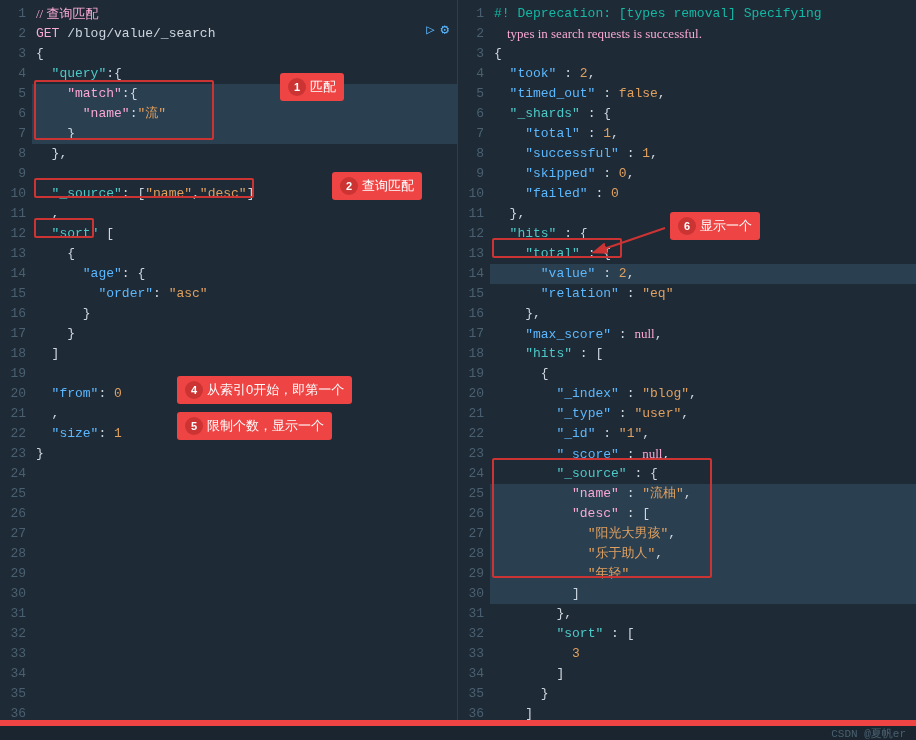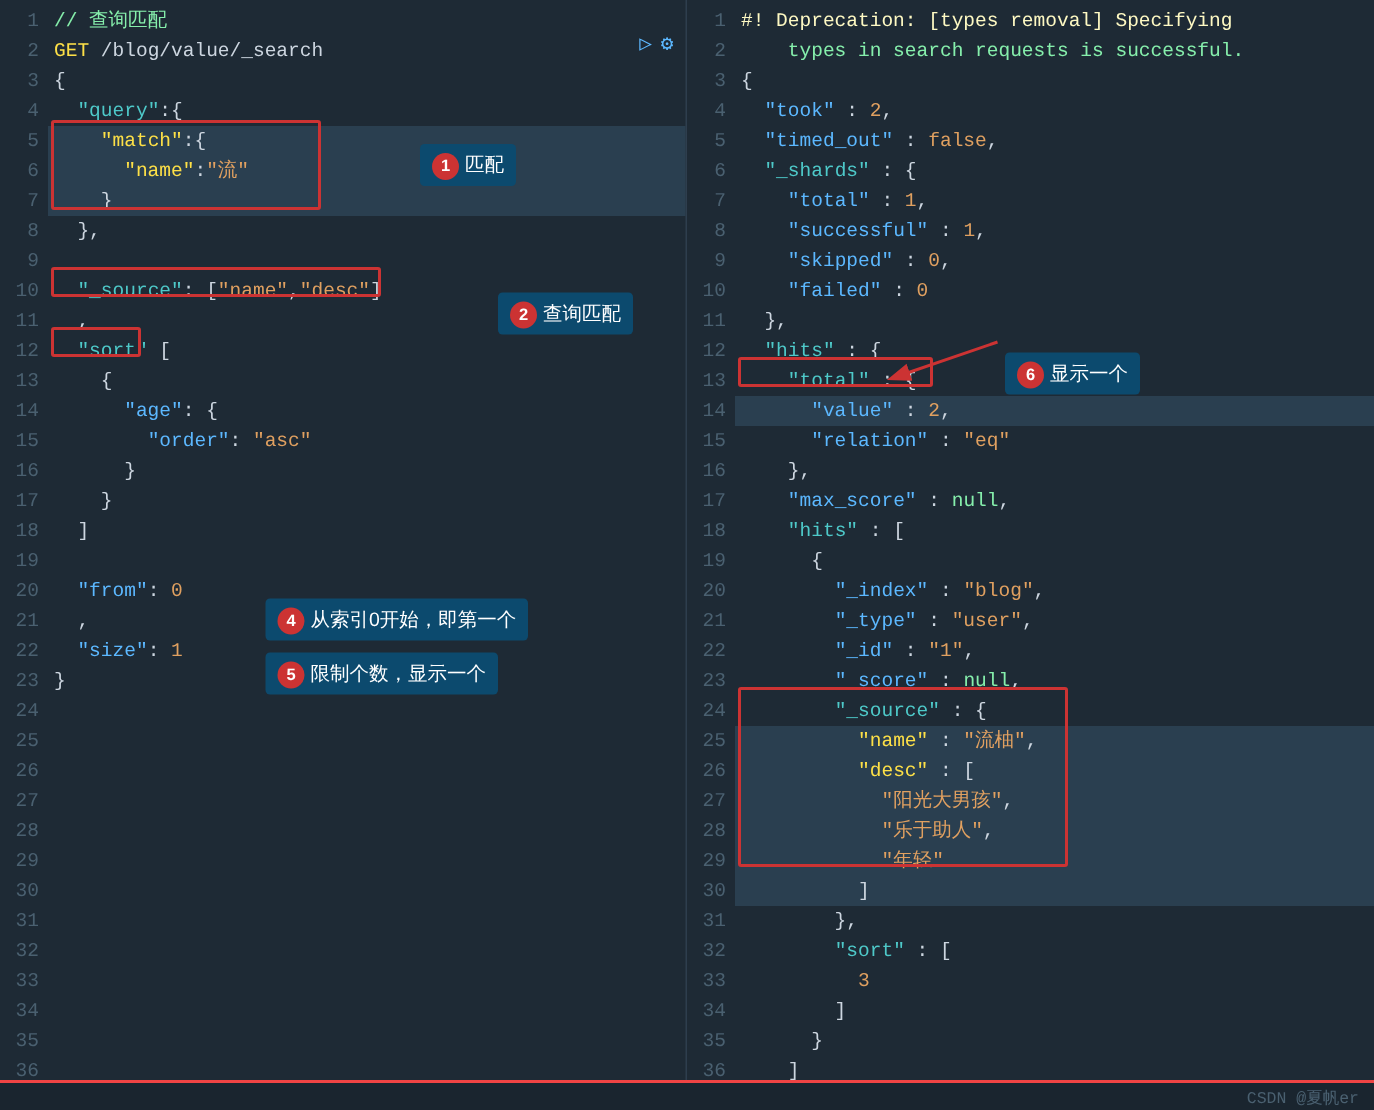--- a/index.html
+++ b/index.html
@@ -74,41 +74,40 @@
       position: relative;
     }
 
     .right-code-area {
       display: flex;
       flex: 1;
       overflow: hidden;
     }
 
     
-    .c-green { color: #fde047; }
+    .c-green { color: #f9a8d4; }
     .c-blue { color: #5cb8ff; }
     .c-teal { color: #4ec9c9; }
     .c-white { color: #cdd6e0; }
-    .c-gray { color: #86efac; }
+    .c-gray { color: #f9a8d4; font-family: Liberation Serif, serif; }
     .c-orange { color: #e0a060; }
-    .c-red { color: #fef9c3; }
+    .c-red { color: #14b8a6; }
 
     
     .annotation {
       position: absolute;
-      background: #0c4a6e;
+      background: #ef4444;
       border: none;
       color: #ffffff;
       font-family: 'Microsoft YaHei', '微软雅黑', sans-serif;
       font-size: 13px;
       padding: 4px 8px;
       border-radius: 3px;
       white-space: nowrap;
       z-index: 10;
-      margin-top: 23px;
     }
 
     .annotation .badge {
       display: inline-flex;
       align-items: center;
       justify-content: center;
       width: 18px;
       height: 18px;
       border-radius: 50%;
       color: #fff;
@@ -137,21 +136,21 @@
     
     .icon-btn {
       color: #5cb8ff;
       cursor: pointer;
       font-size: 14px;
     }
 
     .bottom-bar {
       height: 20px;
       background: #1a252f;
-      border-top: 2px solid #ef4444;
+      border-top: 6px solid #ef4444;
       display: flex;
       align-items: center;
       justify-content: flex-end;
       padding-right: 10px;
       font-size: 11px;
       color: #4a6070;
     }
   </style>
 </head>
 <body>

